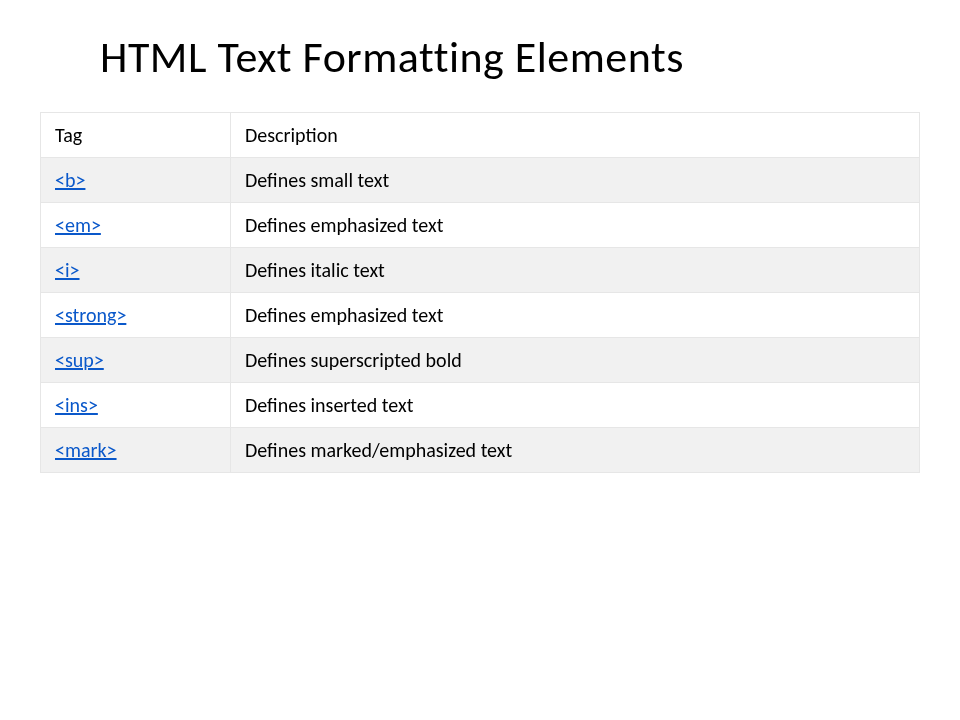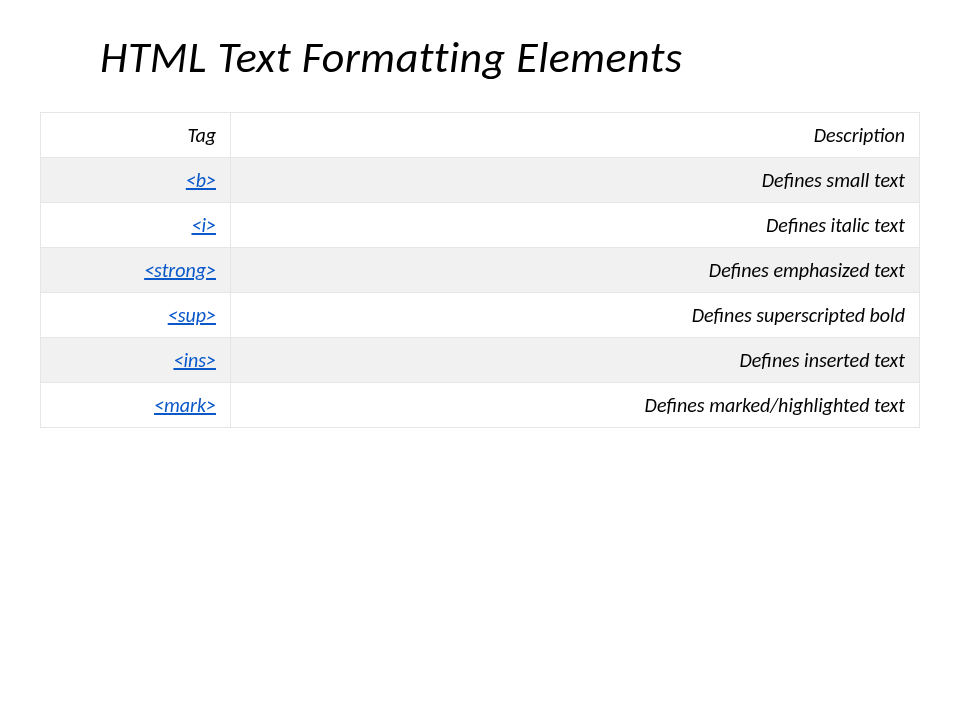--- a/index.html
+++ b/index.html
@@ -7,37 +7,36 @@
     margin: 0;
     padding: 0;
     width: 960px;
     height: 720px;
     background: #ffffff;
     font-family: Calibri, "Segoe UI", Arial, sans-serif;
     color: #000;
   }
   .slide {
     padding: 20px 40px 40px 40px;
-    font-style: italic;
   }
   h1.title {
     font-size: 44px;
     font-weight: 400;
     margin: 10px 0 28px 60px;
     letter-spacing: 0.5px;
     color: #000;
   }
   table.elements {
     width: 100%;
     border-collapse: collapse;
     font-size: 20px;
   }
   table.elements th,
   table.elements td {
-    text-align: right;
+    text-align: left;
     padding: 10px 14px;
     border: 1px solid #e6e6e6;
     font-weight: 400;
   }
   table.elements thead th {
     background: #ffffff;
     font-weight: 400;
   }
   table.elements tbody tr:nth-child(odd) td {
     background: #f1f1f1;
@@ -63,34 +62,38 @@
         <th>Tag</th>
         <th>Description</th>
       </tr>
     </thead>
     <tbody>
         <tr>
           <td class="tag-cell"><a class="tag-link" href="#">&lt;b&gt;</a></td>
           <td>Defines small text</td>
         </tr>
         <tr>
+          <td class="tag-cell"><a class="tag-link" href="#">&lt;em&gt;</a></td>
+          <td>Defines emphasized text</td>
+        </tr>
+        <tr>
           <td class="tag-cell"><a class="tag-link" href="#">&lt;i&gt;</a></td>
           <td>Defines italic text</td>
         </tr>
         <tr>
           <td class="tag-cell"><a class="tag-link" href="#">&lt;strong&gt;</a></td>
           <td>Defines emphasized text</td>
         </tr>
         <tr>
           <td class="tag-cell"><a class="tag-link" href="#">&lt;sup&gt;</a></td>
           <td>Defines superscripted bold</td>
         </tr>
         <tr>
           <td class="tag-cell"><a class="tag-link" href="#">&lt;ins&gt;</a></td>
           <td>Defines inserted text</td>
         </tr>
         <tr>
           <td class="tag-cell"><a class="tag-link" href="#">&lt;mark&gt;</a></td>
-          <td>Defines marked/highlighted text</td>
+          <td>Defines marked/emphasized text</td>
         </tr>
       </tbody>
   </table>
 </div>
 
 </body></html>

